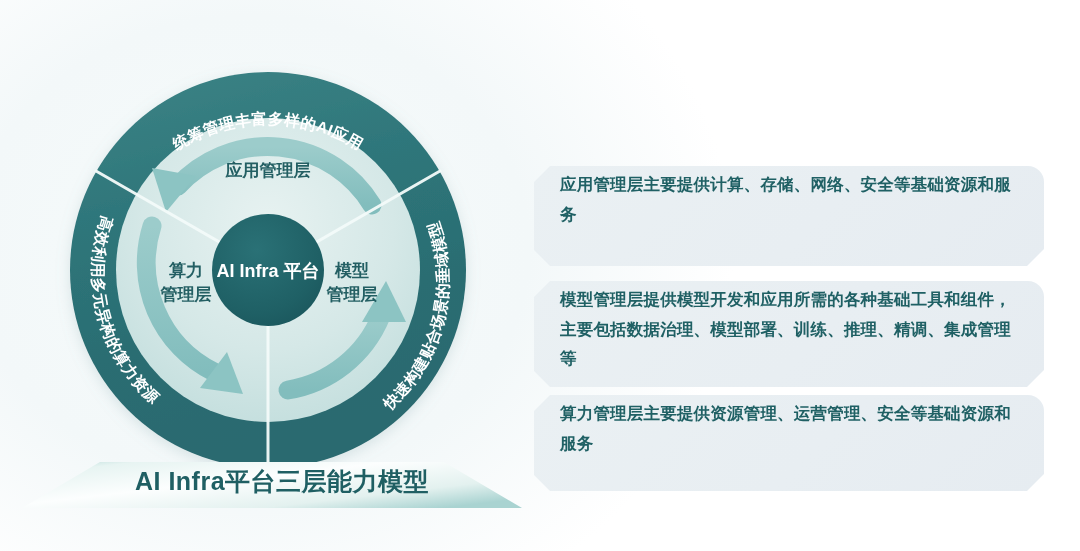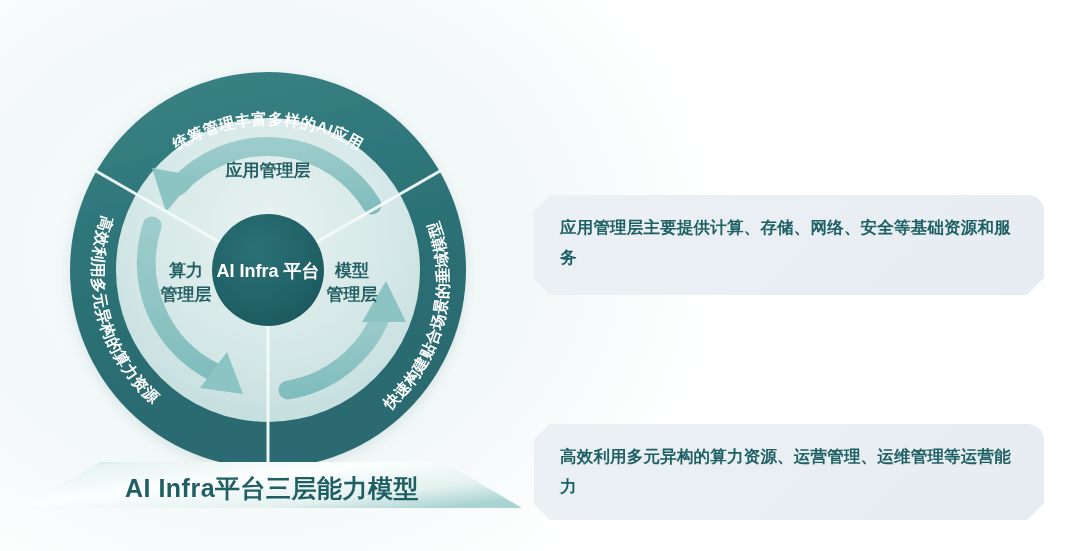--- a/index.html
+++ b/index.html
@@ -31,45 +31,44 @@
   }
 
   
   #banner{
     position:absolute;left:22px;top:462px;width:500px;height:46px;
   }
   #banner .plate{
     position:absolute;inset:0;
   }
   #banner .cap{
-    position:absolute;left:0;top:0;width:100%;height:100%;
-    display:flex;align-items:center;justify-content:center;
+    position:absolute;left:10px;top:0;width:100%;height:100%;
+    display:flex;align-items:flex-start;justify-content:center;
   }
   #banner-text{
     font-size:25px;font-weight:700;color:#1f5f63;letter-spacing:.5px;
     transform:translateY(3px);
   }
 
   
   #right{position:absolute;left:534px;top:0;width:546px;height:551px;}
 
   #intro{
     position:absolute;left:2px;top:48px;width:512px;
     font-size:16.5px;line-height:29px;font-weight:700;color:#1f6064;
     letter-spacing:.2px;
   }
 
   .card{
     position:absolute;left:0;width:510px;
     background:linear-gradient(135deg,#eaf0f3 0%,#e8eef2 55%,#e6ecf1 100%);
     border-radius:16px 16px 0 16px;
     box-sizing:border-box;
-    padding:18px 24px 18px 26px;
+    padding:4px 24px 18px 26px;
     clip-path:polygon(16px 0,100% 0,100% calc(100% - 17px),calc(100% - 17px) 100%,16px 100%,0 calc(100% - 16px),0 16px);
-    margin-top:29px;
   }
   .card-text{
     font-size:16.5px;line-height:29.5px;font-weight:700;color:#1f6064;
     letter-spacing:.2px;
   }
   #card1{top:166px;height:100px;}
   #card2{top:281px;height:106px;}
   #card3{top:395px;height:96px;}
 </style>
 </head>
@@ -187,19 +186,22 @@
     </div>
   </div>
 
   <div id="right">
 
 
     <div id="card1" class="card">
       <div class="card-text">应用管理层主要提供计算、存储、网络、安全等基础资源和服务</div>
     </div>
 
+    <div id="card2" class="card">
+      <div class="card-text">模型管理层提供模型开发和应用所需的各种基础工具和组件，主要包括数据治理、模型部署、训练、推理、精调、集成管理等</div>
+    </div>
 
     <div id="card3" class="card">
-      <div class="card-text">高效利用多元异构的算力资源、运营管理、运维管理等运营能力</div>
+      <div class="card-text">算力管理层主要提供资源管理、运营管理、安全等基础资源和服务</div>
     </div>
 
   </div>
 </div>
 
 </body></html>

